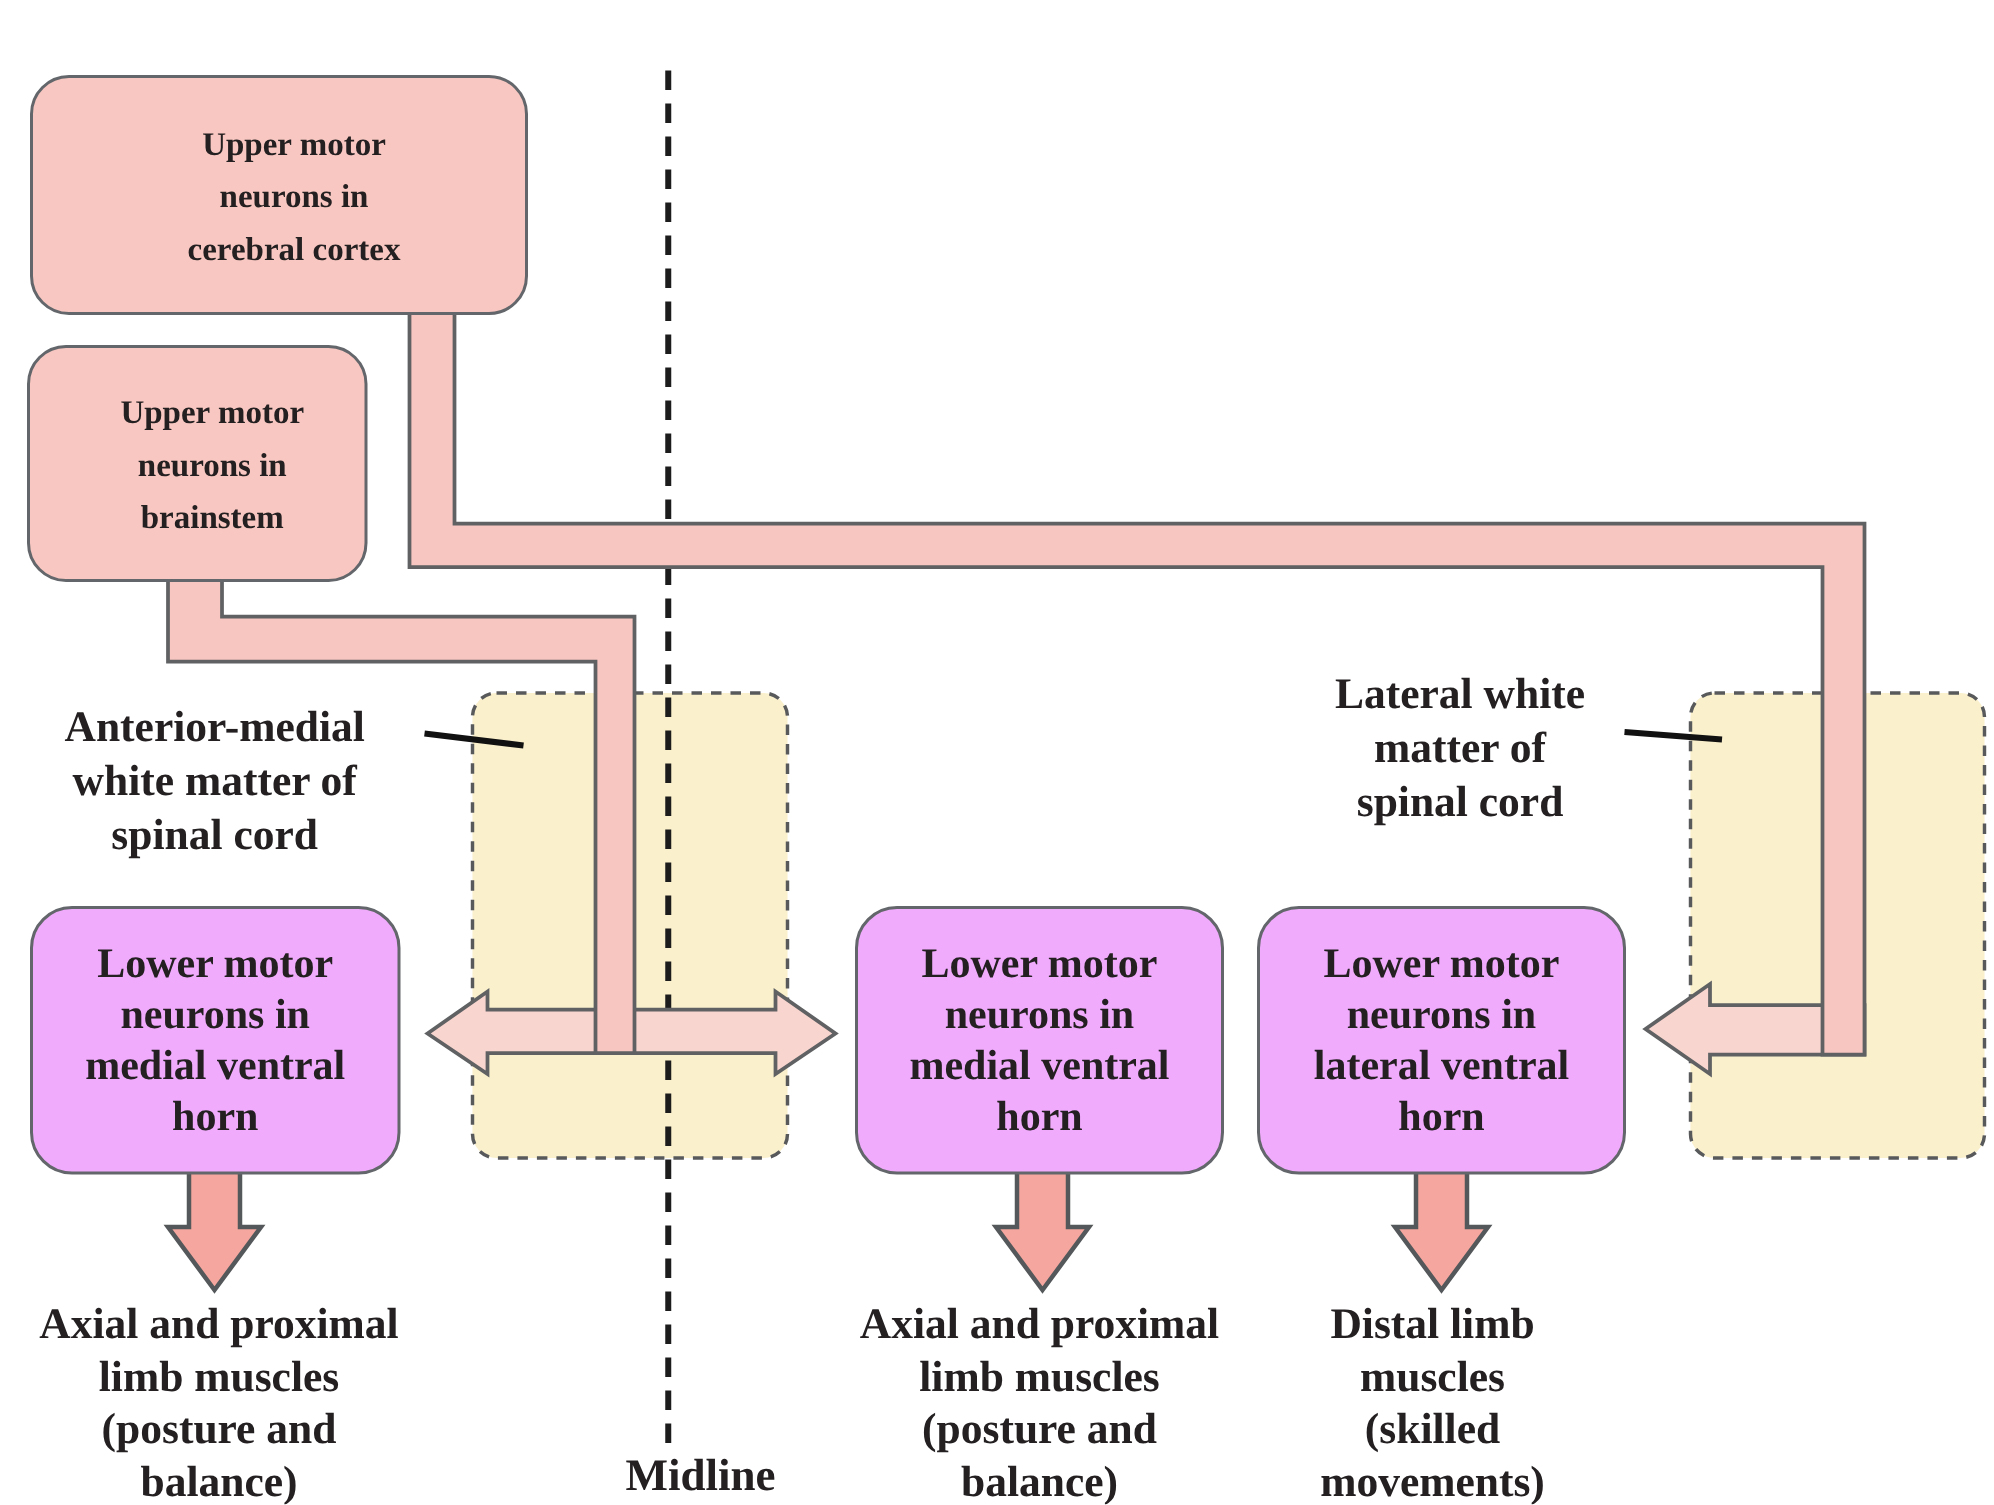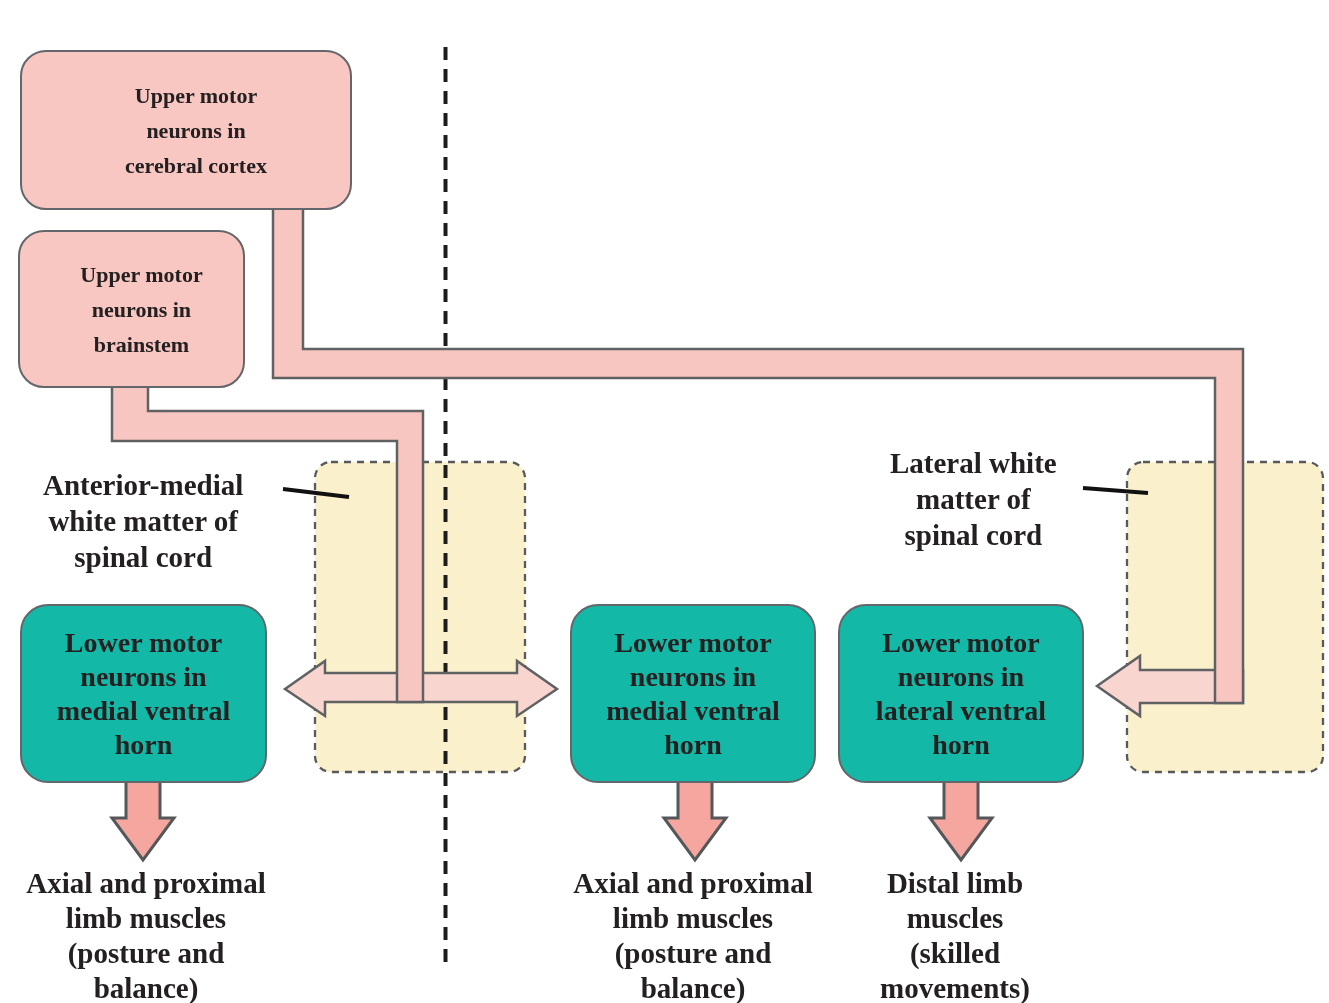--- a/index.html
+++ b/index.html
@@ -15,21 +15,21 @@
   .node-box{
     position:absolute;z-index:2;
     box-sizing:border-box;
     border:2.5px solid #63666a;
     display:flex;align-items:center;justify-content:center;
     text-align:center;
     font-weight:bold;
     white-space:pre-line;
   }
   .upper-box{background:#F8C7C1;border-radius:26px;font-size:22px;line-height:35px;padding-left:20px;}
-  .lower-box{background:#14b8a6;border-radius:28px;font-size:28px;line-height:34px;}
+  .lower-box{background:#f0abfc;border-radius:28px;font-size:28px;line-height:34px;}
   .region-label{
     position:absolute;z-index:3;
     font-weight:bold;font-size:29px;line-height:36px;
     white-space:pre-line;text-align:center;
   }
   .muscle-label{
     position:absolute;z-index:2;
     font-weight:bold;font-size:29px;line-height:35px;
     white-space:pre-line;text-align:center;
   }
@@ -116,14 +116,15 @@
   <div id="muscles-center" class="muscle-label">Axial and proximal
 limb muscles
 (posture and
 balance)</div>
 
   <div id="muscles-right" class="muscle-label">Distal limb
 muscles
 (skilled
 movements)</div>
 
+  <div id="label-midline" class="midline-label">Midline</div>
 
 </div>
 
 </body></html>

